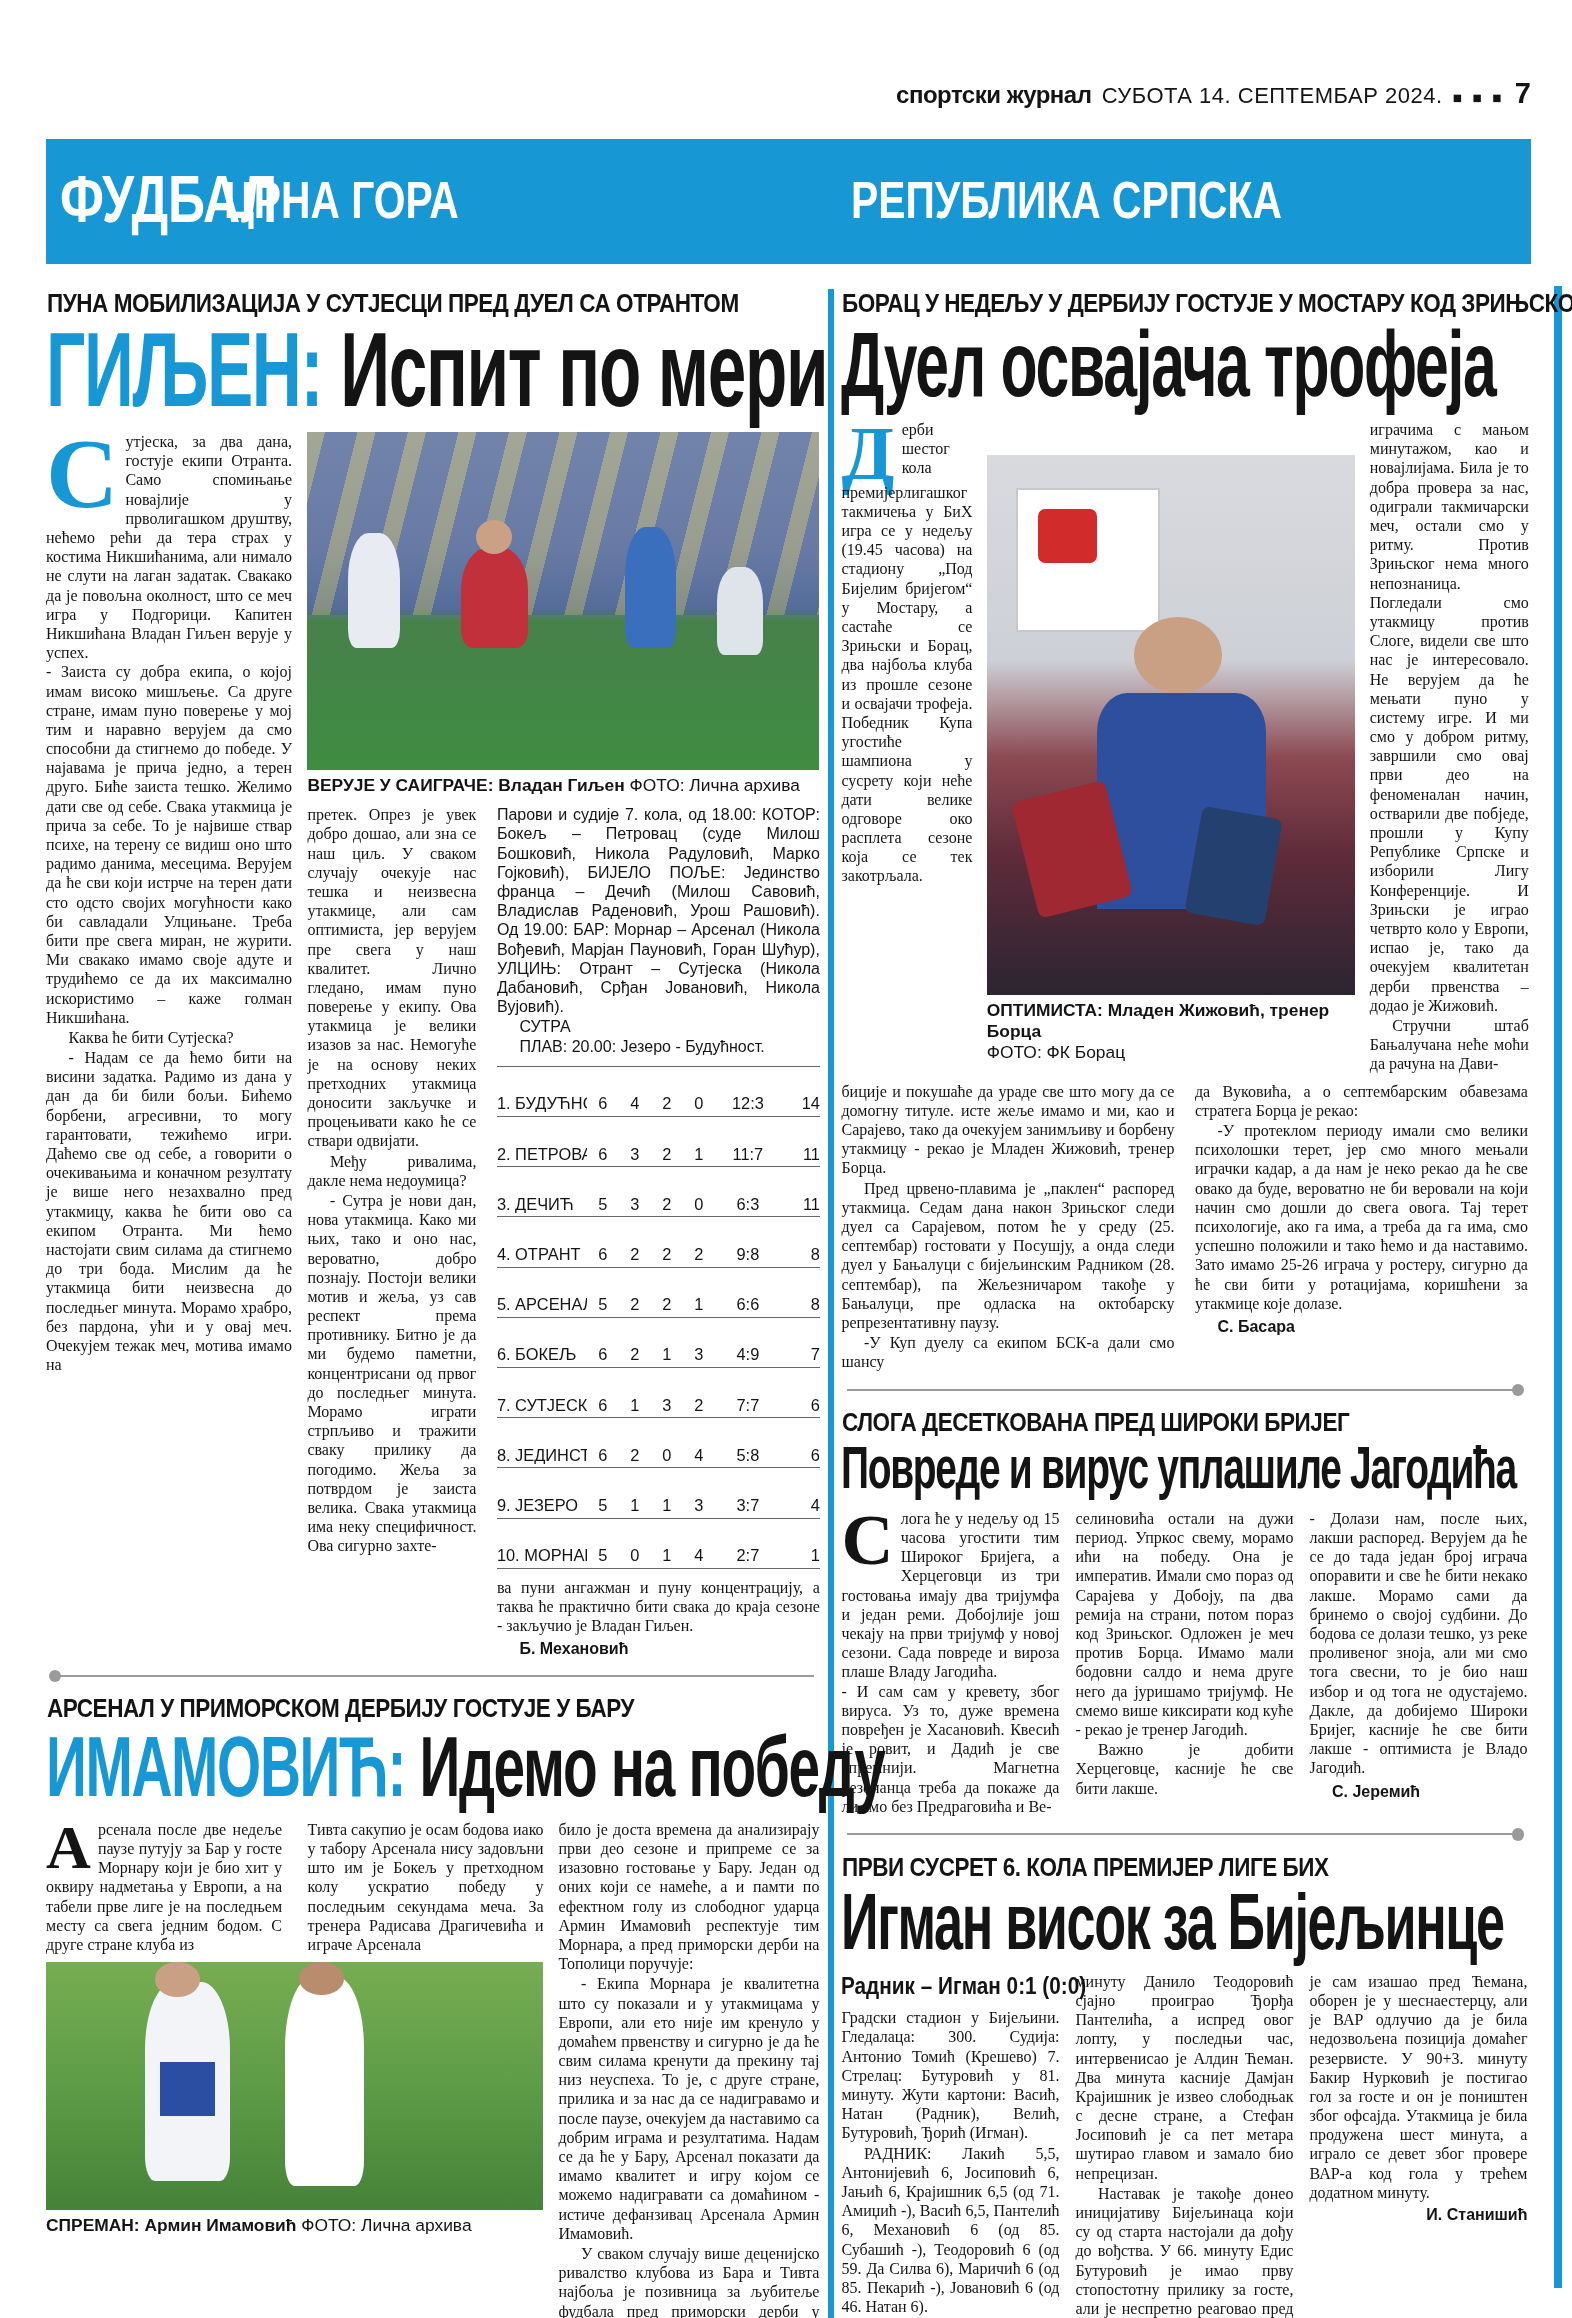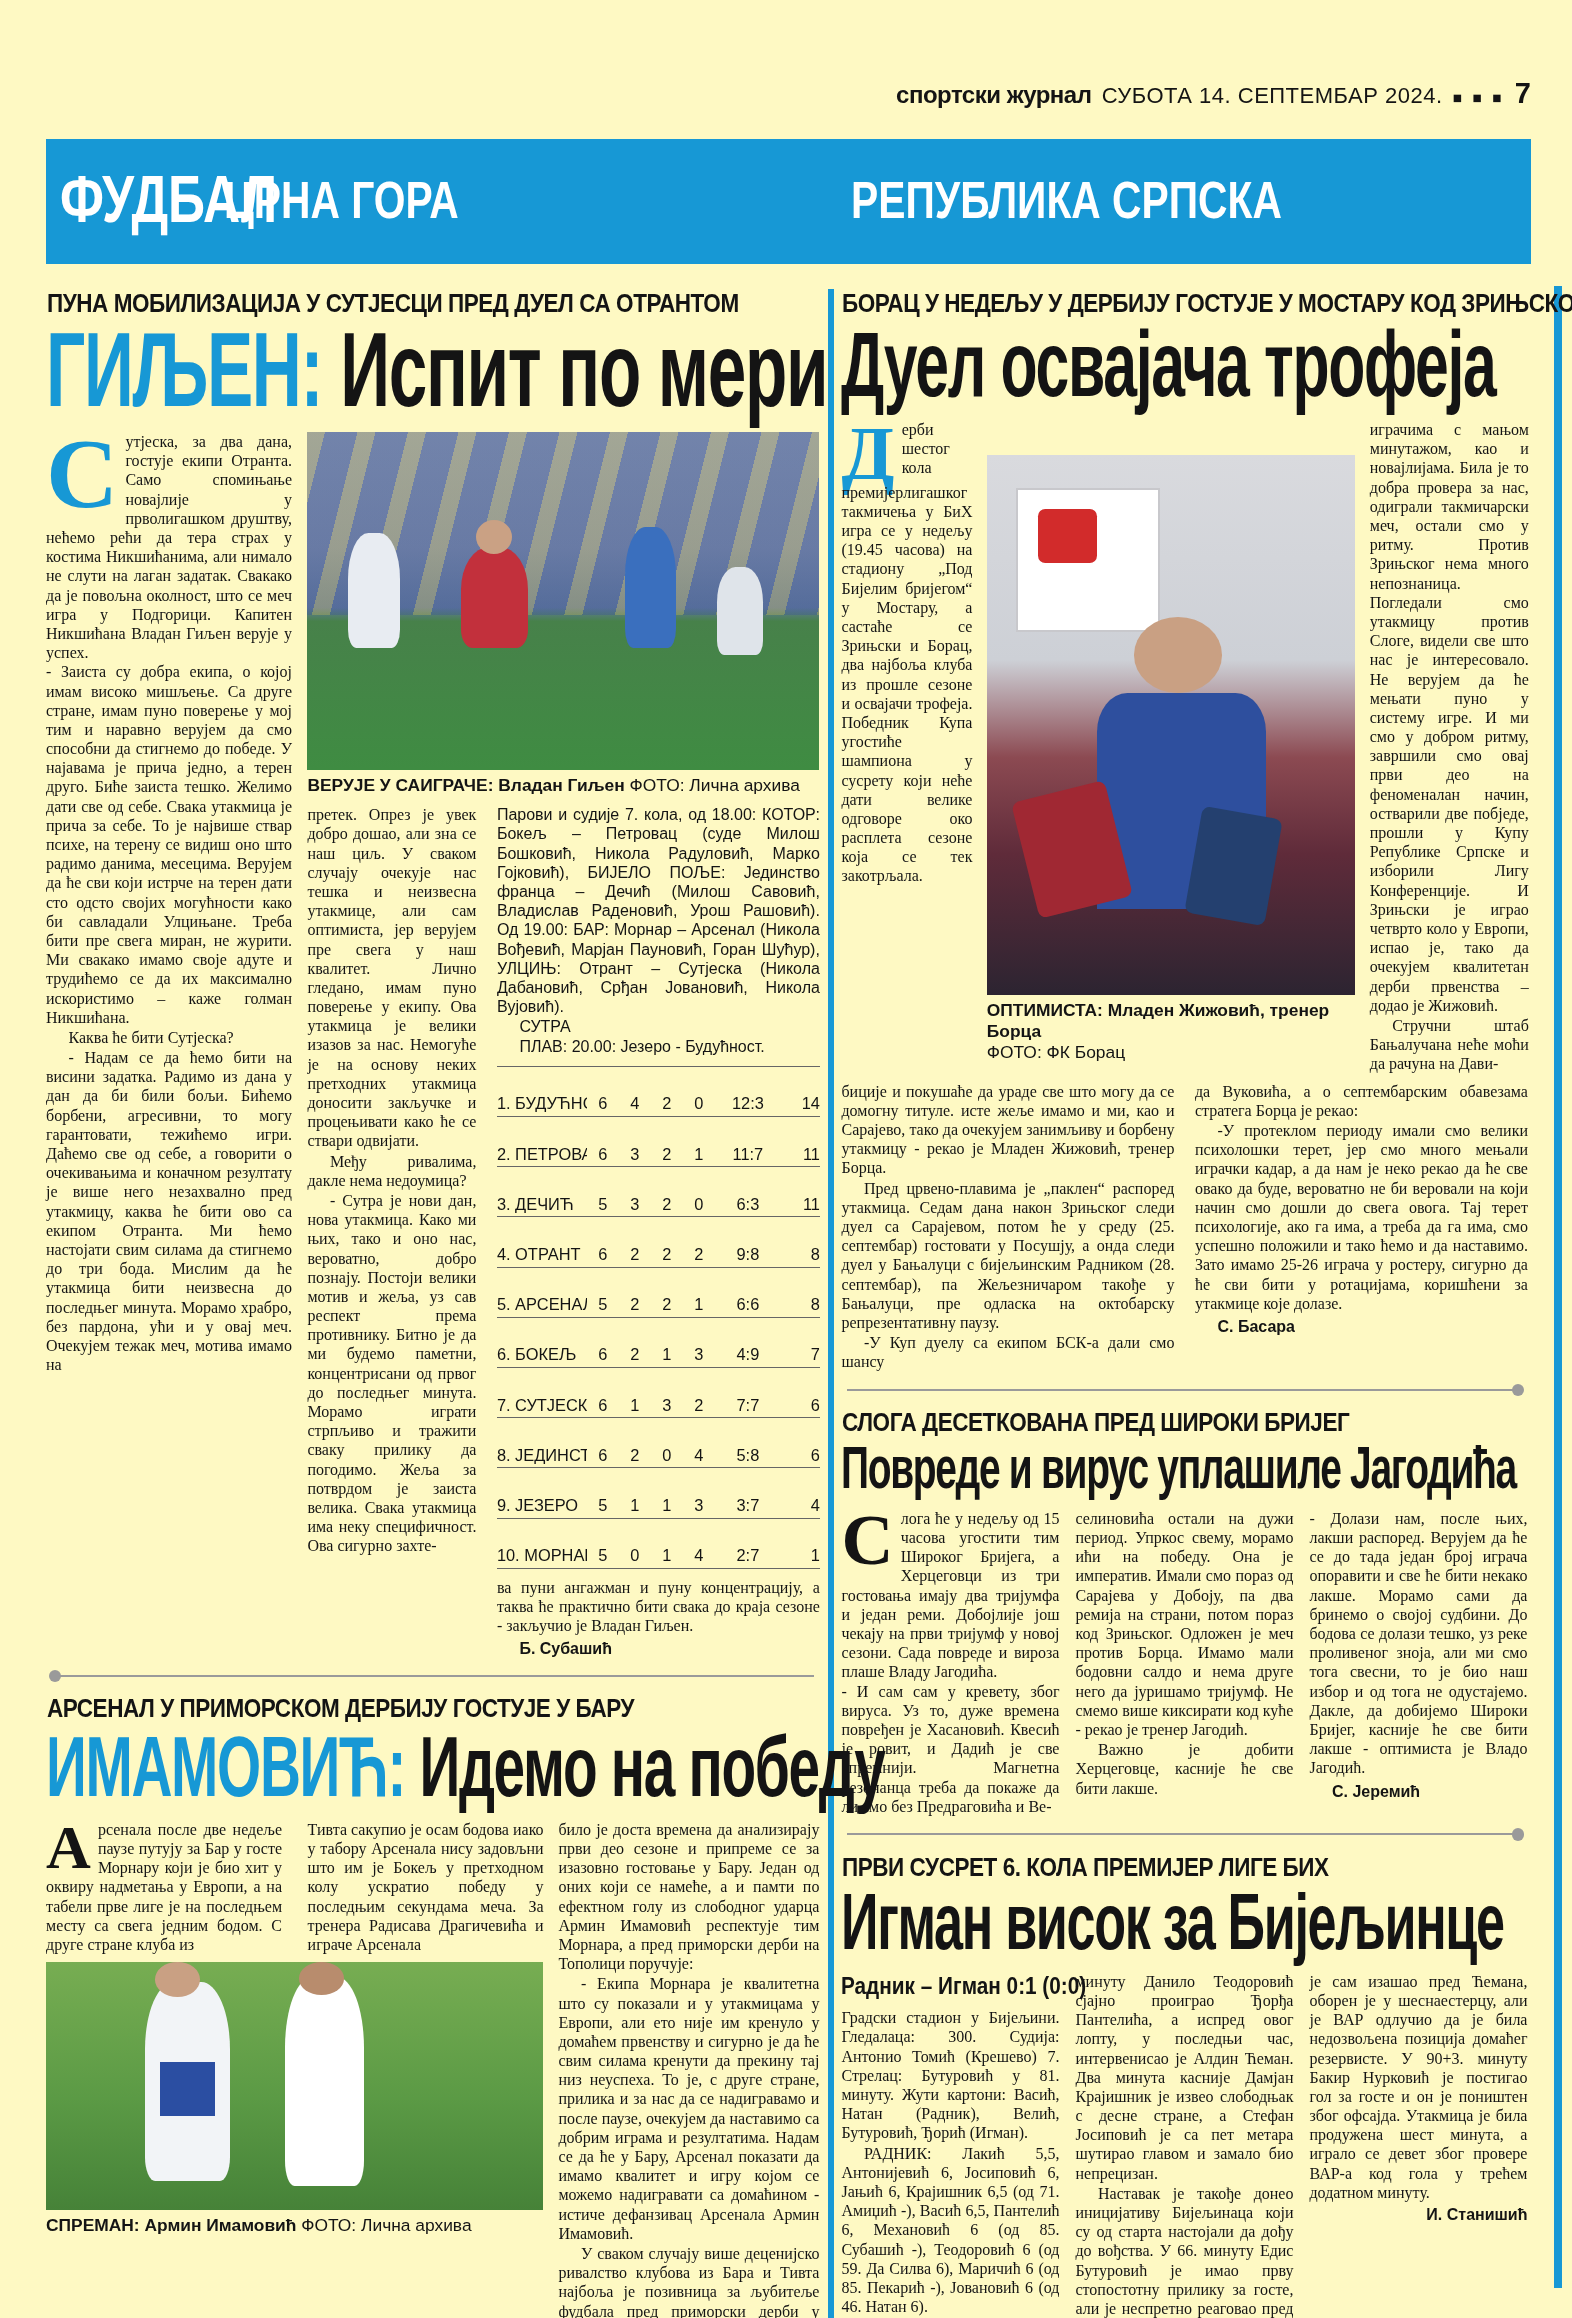--- a/index.html
+++ b/index.html
@@ -1,16 +1,16 @@
 <!DOCTYPE html>
 <html style="font-size:8.2px"><head>
 <meta charset="utf-8">
 <style>
   html,body{margin:0;padding:0;background:#e8e8e8;}
-  #page{position:relative;width:1573px;height:2319px;background:#fef9c3;overflow:hidden;
+  #page{position:relative;width:1573px;height:2319px;background:#ffffff;overflow:hidden;
         font-family:"Liberation Serif",serif;color:#141414;}
   
   .tophdr{position:absolute;top:77px;right:42px;display:flex;align-items:baseline;gap:10.2px;
           font-family:"Liberation Sans",sans-serif;white-space:nowrap;}
   .tophdr .brand{font-weight:800;font-size:24px;letter-spacing:-0.5px;}
   .tophdr .date{font-size:22px;letter-spacing:0.5px;}
   .tophdr .sq{font-size:15.4px;letter-spacing:3.1px;}
   .tophdr .pnum{font-weight:800;font-size:29px;}
   
   .banner{position:absolute;top:139px;left:46px;width:1485px;height:125px;background:#1798d5;}
@@ -218,21 +218,21 @@
                       <span class="c-n">0</span>
                       <span class="c-n">1</span>
                       <span class="c-n">4</span>
                       <span class="c-s">2:7</span>
                       <span class="c-p">1</span>
                     </div>
                   </div>
                 <div class="bodycol">
                   <p>ва пуни ангажман и пуну концентрацију, а таква ће практично бити свака до краја сезоне - закључио је Владан Гиљен.</p>
                 </div>
-                <div class="sig">Б. Субашић</div>
+                <div class="sig">Б. Механовић</div>
               </div>
             </div>
           </div>
         </div>
         <div class="rule dot-left"></div>
       </div>
 
       <div>
         <div class="kicker">АРСЕНАЛ У ПРИМОРСКОМ ДЕРБИЈУ ГОСТУЈЕ У БАРУ</div>
         <div class="headline">

